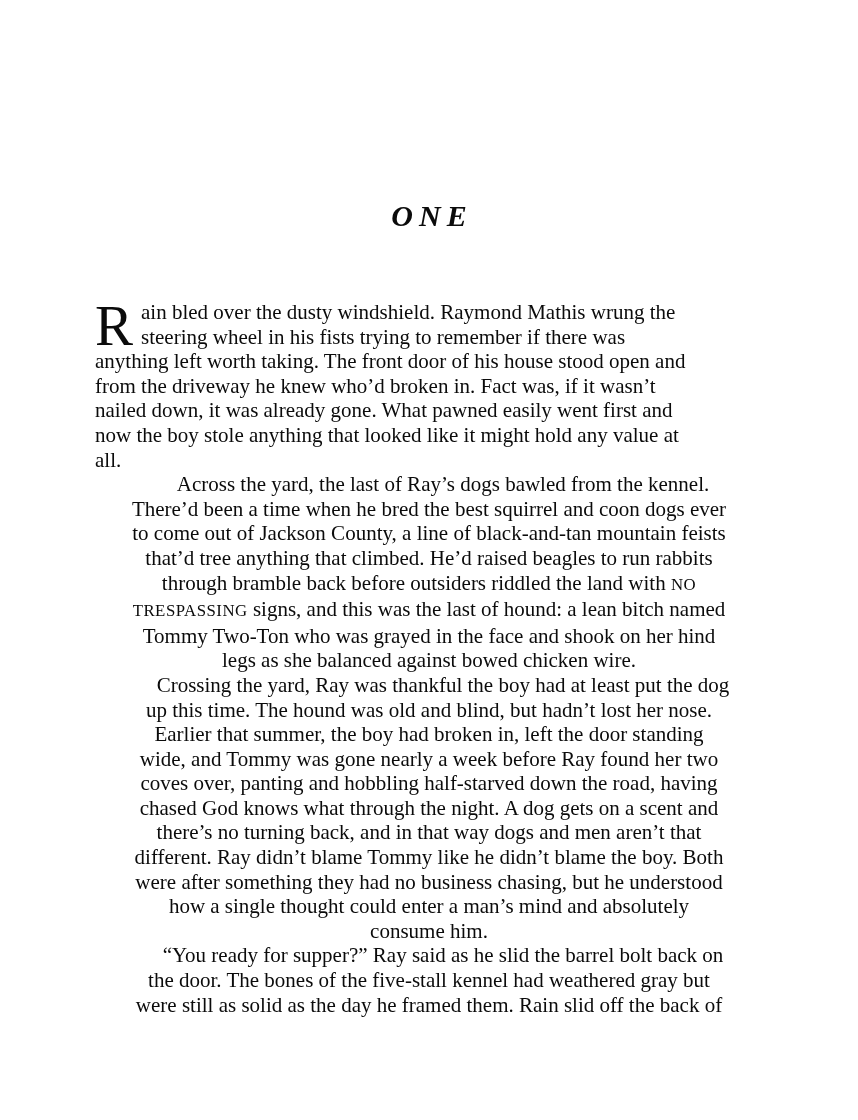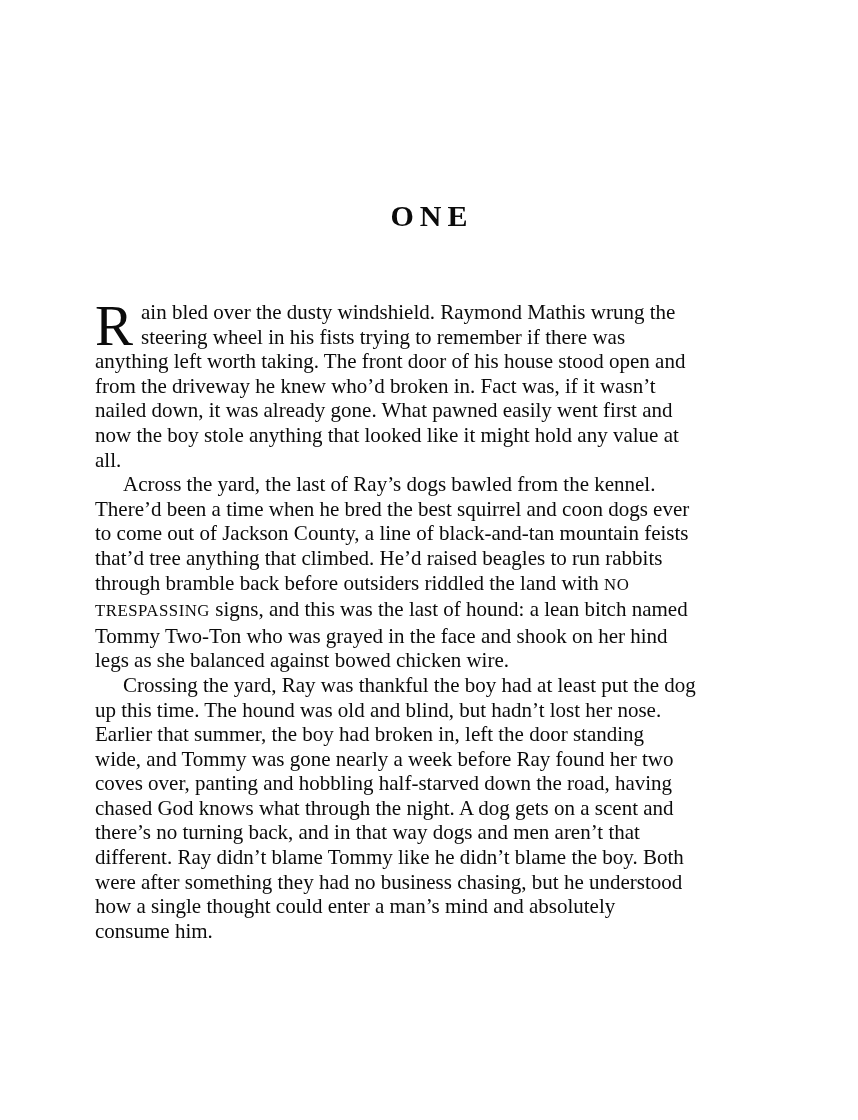--- a/index.html
+++ b/index.html
@@ -20,30 +20,32 @@
     padding-top: 198px;
   }
   .chapter-heading {
     font-size: 30px;
     font-weight: bold;
     text-align: center;
     letter-spacing: 6px;
     text-indent: 6px; 
     margin: 0 0 66px 0;
     line-height: 36px;
+    font-style: italic;
   }
   .para {
     margin: 0;
     font-size: 21px;
     line-height: 24.6px;
     white-space: pre-line;   
     text-align: left;
   }
   .para.indent {
     text-indent: 28px;
+    text-align: center;
   }
   .dropcap {
     float: left;
     font-size: 57px;
     line-height: 47px;
     height: 47px;
     padding: 2px 8px 0 0;
     white-space: normal;
   }
   .smallcaps {
@@ -80,14 +82,17 @@
 Earlier that summer, the boy had broken in, left the door standing
 wide, and Tommy was gone nearly a week before Ray found her two
 coves over, panting and hobbling half-starved down the road, having
 chased God knows what through the night. A dog gets on a scent and
 there’s no turning back, and in that way dogs and men aren’t that
 different. Ray didn’t blame Tommy like he didn’t blame the boy. Both
 were after something they had no business chasing, but he understood
 how a single thought could enter a man’s mind and absolutely
 consume him.</p>
 
+  <p class="para indent">“You ready for supper?” Ray said as he slid the barrel bolt back on
+the door. The bones of the five-stall kennel had weathered gray but
+were still as solid as the day he framed them. Rain slid off the back of</p>
 
 </main>
 
 </body></html>

